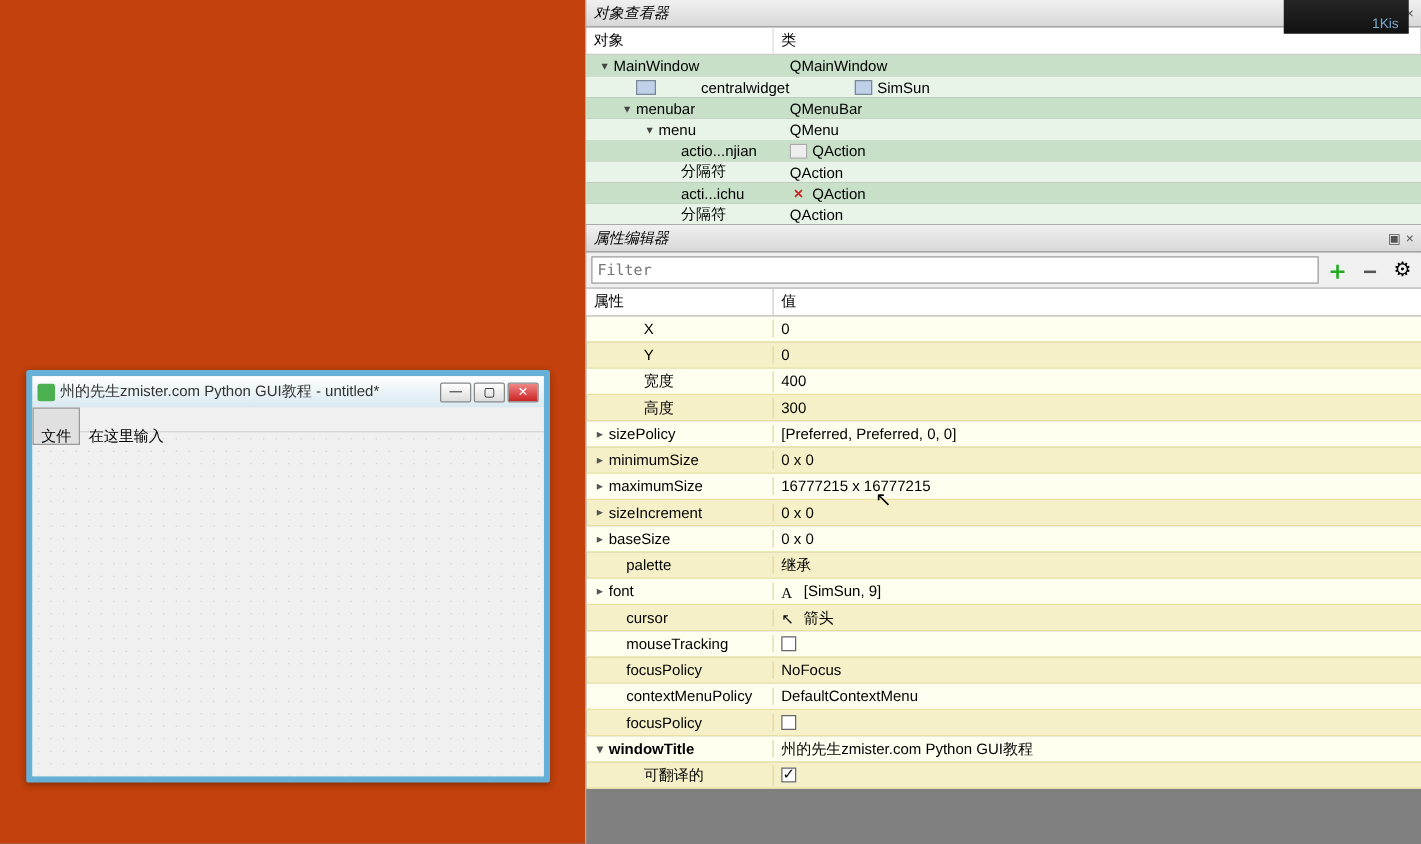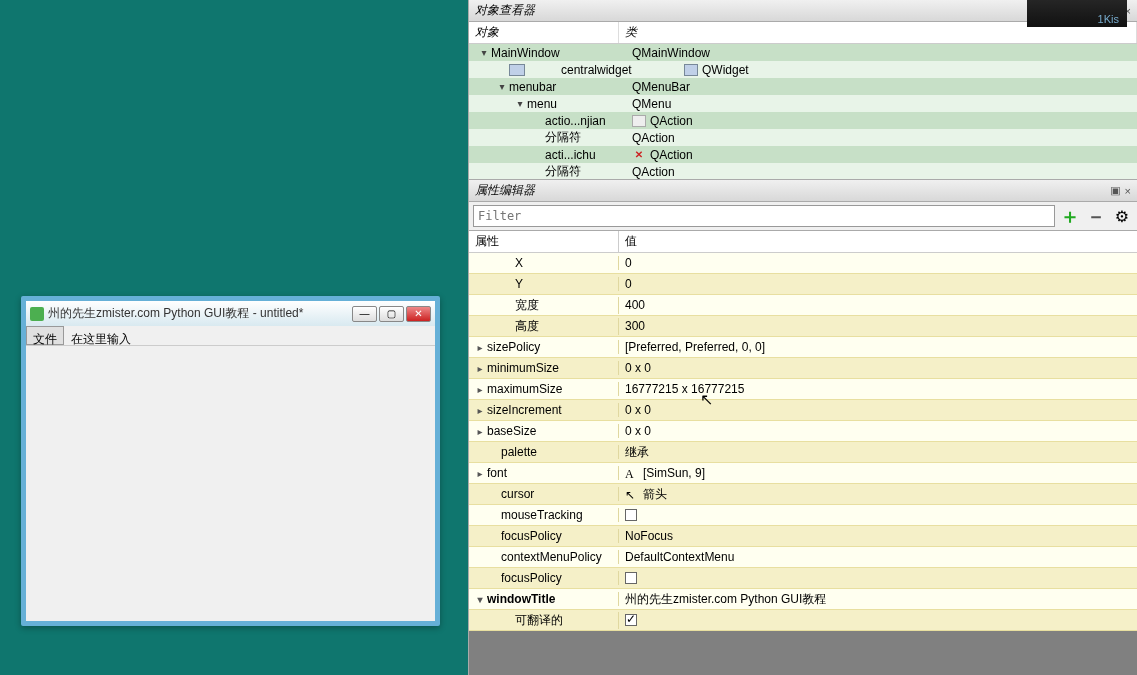--- a/index.html
+++ b/index.html
@@ -1,34 +1,34 @@
 <!DOCTYPE html>
 <html><head>
 <meta charset="utf-8">
 <style>
 * { box-sizing: border-box; font-family: 'Microsoft YaHei', Arial, sans-serif; }
 body { margin:0; padding:0; width:1137px; height:675px; background:#808080; overflow:hidden; position:relative; }
-.canvas-area { position:absolute; left:0; top:0; width:468px; height:675px; background:#0f766e; }
+.canvas-area { position:absolute; left:0; top:0; width:468px; height:675px; background:#c2410c; }
 .preview-window { position:absolute; left:21px; top:296px; width:419px; height:330px; border:5px solid #66b0d7; border-radius:2px; background:#f0f0f0; box-shadow:0 2px 6px rgba(0,0,0,.3); }
 .preview-titlebar { height:25px; background:linear-gradient(to bottom,#fff 0%,#d8e9f0 100%); display:flex; align-items:center; padding:0 4px; }
 .preview-icon { width:14px; height:14px; background:#4CAF50; border-radius:2px; margin-right:4px; }
 .preview-title { flex:1; font-size:12px; color:#333; }
 .tb-btn { width:25px; height:16px; border:1px solid #888; margin-left:2px; display:flex; align-items:center; justify-content:center; font-size:10px; background:linear-gradient(#fff,#ddd); border-radius:2px; }
 .tb-close { background:linear-gradient(#e88,#c22); color:#fff; }
 .preview-menubar { height:20px; background:#f0f0f0; border-bottom:1px solid #ccc; display:flex; font-size:12px; }
-.menu-item { padding:4px 6px; border:1px solid transparent;font-family:Liberation Mono, monospace; }
+.menu-item { padding:14px 6px; border:1px solid transparent;font-family:Liberation Mono, monospace; }
 .menu-item.active { border-color:#999; background:#e0e0e0; }
 .preview-body { flex:1; height:calc(100% - 45px); background-image:radial-gradient(#bbb 0.5px, #f0f0f0 0.5px); background-size:10px 10px; }
 .right-panels { position:absolute; left:468px; top:0; width:669px; height:675px; display:flex; flex-direction:column; border-left:1px solid #aaa; }
 .gauge { position:absolute; right:10px; top:-18px; width:100px; height:45px; background:linear-gradient(#333,#111); border-radius:8px 8px 0 0; display:flex; align-items:flex-end; justify-content:flex-end; padding:2px 8px; color:#7ac; font-size:11px; z-index:5; }
 .panel-hdr { height:22px; background:linear-gradient(#f0f0f0,#d8d8d8); border-bottom:1px solid #aaa; display:flex; align-items:center; padding:0 6px; font-size:12px; }
 .panel-hdr-title { flex:1;font-style:italic; }
 .panel-hdr-ctrl { font-size:11px; color:#555; margin-left:4px; }
 .obj-table-head { display:flex; font-size:12px; border-bottom:1px solid #ccc; background:#fff; }
-.obj-th { padding:2px 6px; border-right:1px solid #ddd;font-style:italic; }
+.obj-th { padding:2px 6px; border-right:1px solid #ddd; }
 .obj-th.c1 { width:150px; }
 .obj-th.c2 { flex:1; }
 .tree-area { height:135px; overflow:auto; }
 .tree-row { display:flex; align-items:center; font-size:12px; height:17px; }
 .tree-row.stripe0 { background:#c7e0c7; }
 .tree-row.stripe1 { background:#e8f4e8; }
 .tr-indent { flex-shrink:0; }
 .tr-arrow { width:14px; text-align:center; font-size:10px; color:#444; flex-shrink:0; }
 .tr-icon { width:16px; height:12px; margin-right:2px; flex-shrink:0; display:inline-block; }
 .tr-name { width:0; flex-grow:1; max-width:135px; white-space:nowrap; overflow:hidden; }
@@ -104,21 +104,21 @@
           <span>QMainWindow</span>
         </span>
       </div>
       <div class="tree-row stripe1">
         <span class="tr-indent" style="width: 26px;"></span>
         <span class="tr-arrow"></span>
         <span class="tr-icon icon-widget"></span>
         <span class="tr-name" style="max-width: 117px; margin-left: 34px;">centralwidget</span>
         <span class="tr-class">
           <span class="tr-class-icon icon-widget"></span>
-          <span>QWidget</span>
+          <span>SimSun</span>
         </span>
       </div>
       <div class="tree-row stripe0">
         <span class="tr-indent" style="width: 26px;"></span>
         <span class="tr-arrow">▾</span>
         <span class="tr-name" style="max-width: 117px;">menubar</span>
         <span class="tr-class">
           <span>QMenuBar</span>
         </span>
       </div>

